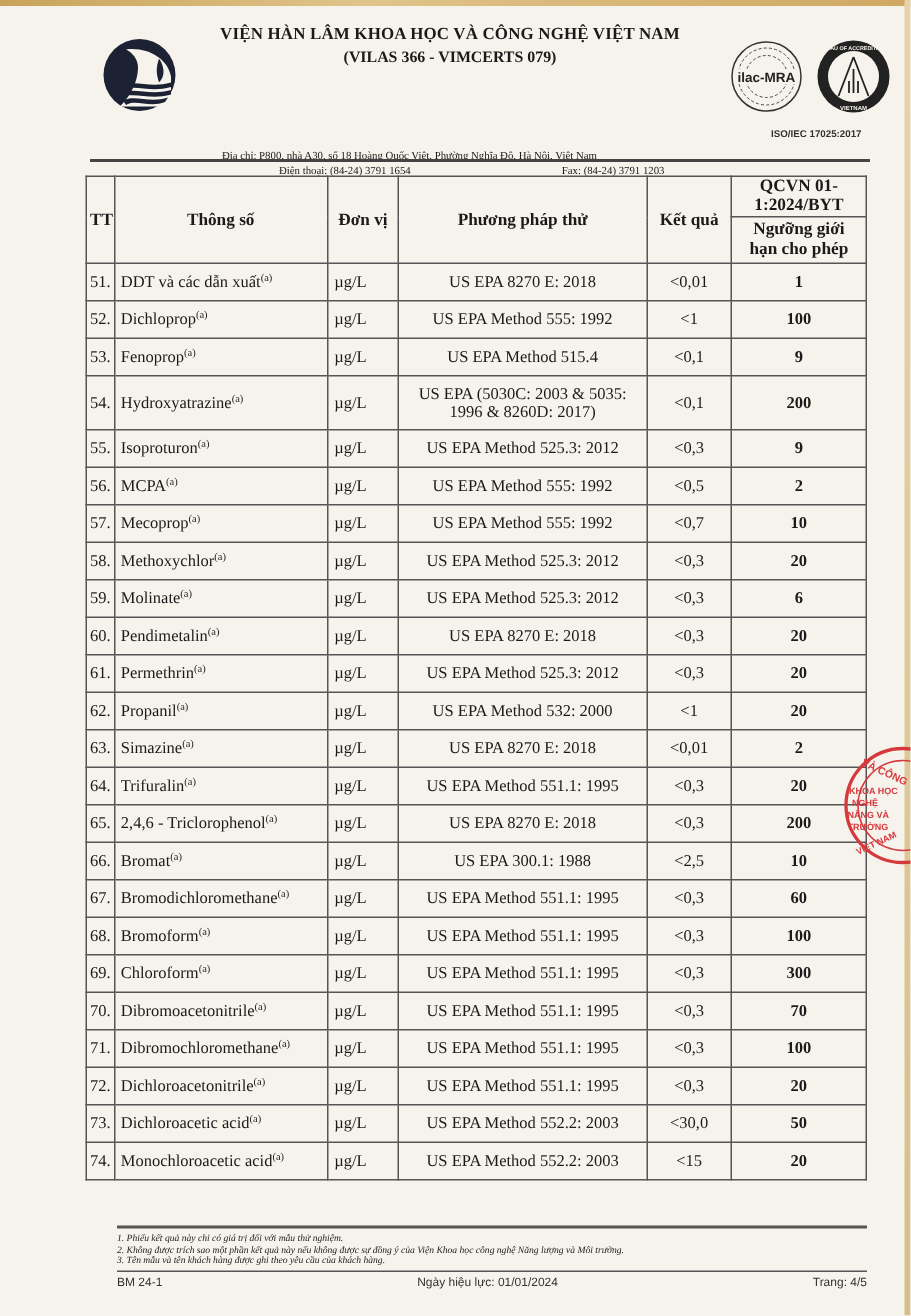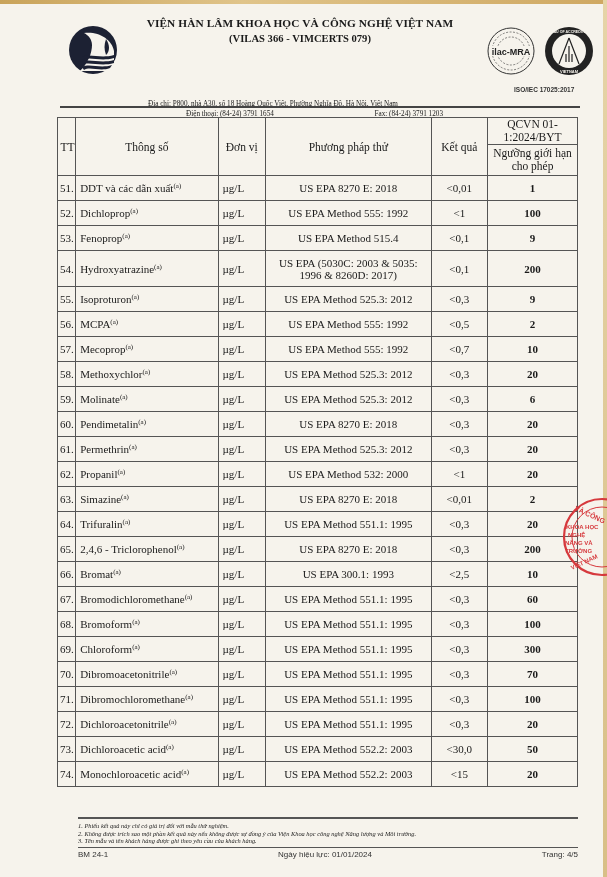--- a/index.html
+++ b/index.html
@@ -38,21 +38,21 @@
     position: absolute; left: 57px; top: 117px;
     border-collapse: collapse;
     width: 521px;
     font-size: 11px;
   }
   table.results th, table.results td {
     border: 1px solid #555;
     padding: 0 4px;
     vertical-align: middle;
   }
-  table.results th { font-weight: normal; text-align: center; font-size: 11.5px; }
+  table.results th { font-weight: bold; text-align: center; font-size: 11.5px; }
   .c-tt { width: 15px; text-align: left; padding-left: 2px !important; padding-right: 0 !important; }
   .c-name { width: 132px; text-align: left; padding-left: 4px !important; }
   .c-unit { width: 38px; text-align: left; }
   .c-method { width: 155px; text-align: center; }
   .c-res { width: 47px; text-align: center; }
   .c-lim { width: 80px; text-align: center; font-weight: bold; }
   tr.hdr1 th { height: 24px; }
   tr.hdr2 th { height: 30px; line-height: 13px; }
   th.qcvn { line-height: 13px; padding-top: 1px; }
   th.tt-h { text-align: left; padding-left: 2px; }
@@ -250,21 +250,21 @@
           <td class="c-name"><span>2,4,6 - Triclorophenol</span><sup>(a)</sup></td>
           <td class="c-unit">µg/L</td>
           <td class="c-method">US EPA 8270 E: 2018</td>
           <td class="c-res">&lt;0,3</td>
           <td class="c-lim">200</td>
         </tr>
         <tr>
           <td class="c-tt">66.</td>
           <td class="c-name"><span>Bromat</span><sup>(a)</sup></td>
           <td class="c-unit">µg/L</td>
-          <td class="c-method">US EPA 300.1: 1993</td>
+          <td class="c-method">US EPA 300.1: 1988</td>
           <td class="c-res">&lt;2,5</td>
           <td class="c-lim">10</td>
         </tr>
         <tr>
           <td class="c-tt">67.</td>
           <td class="c-name"><span>Bromodichloromethane</span><sup>(a)</sup></td>
           <td class="c-unit">µg/L</td>
           <td class="c-method">US EPA Method 551.1: 1995</td>
           <td class="c-res">&lt;0,3</td>
           <td class="c-lim">60</td>

